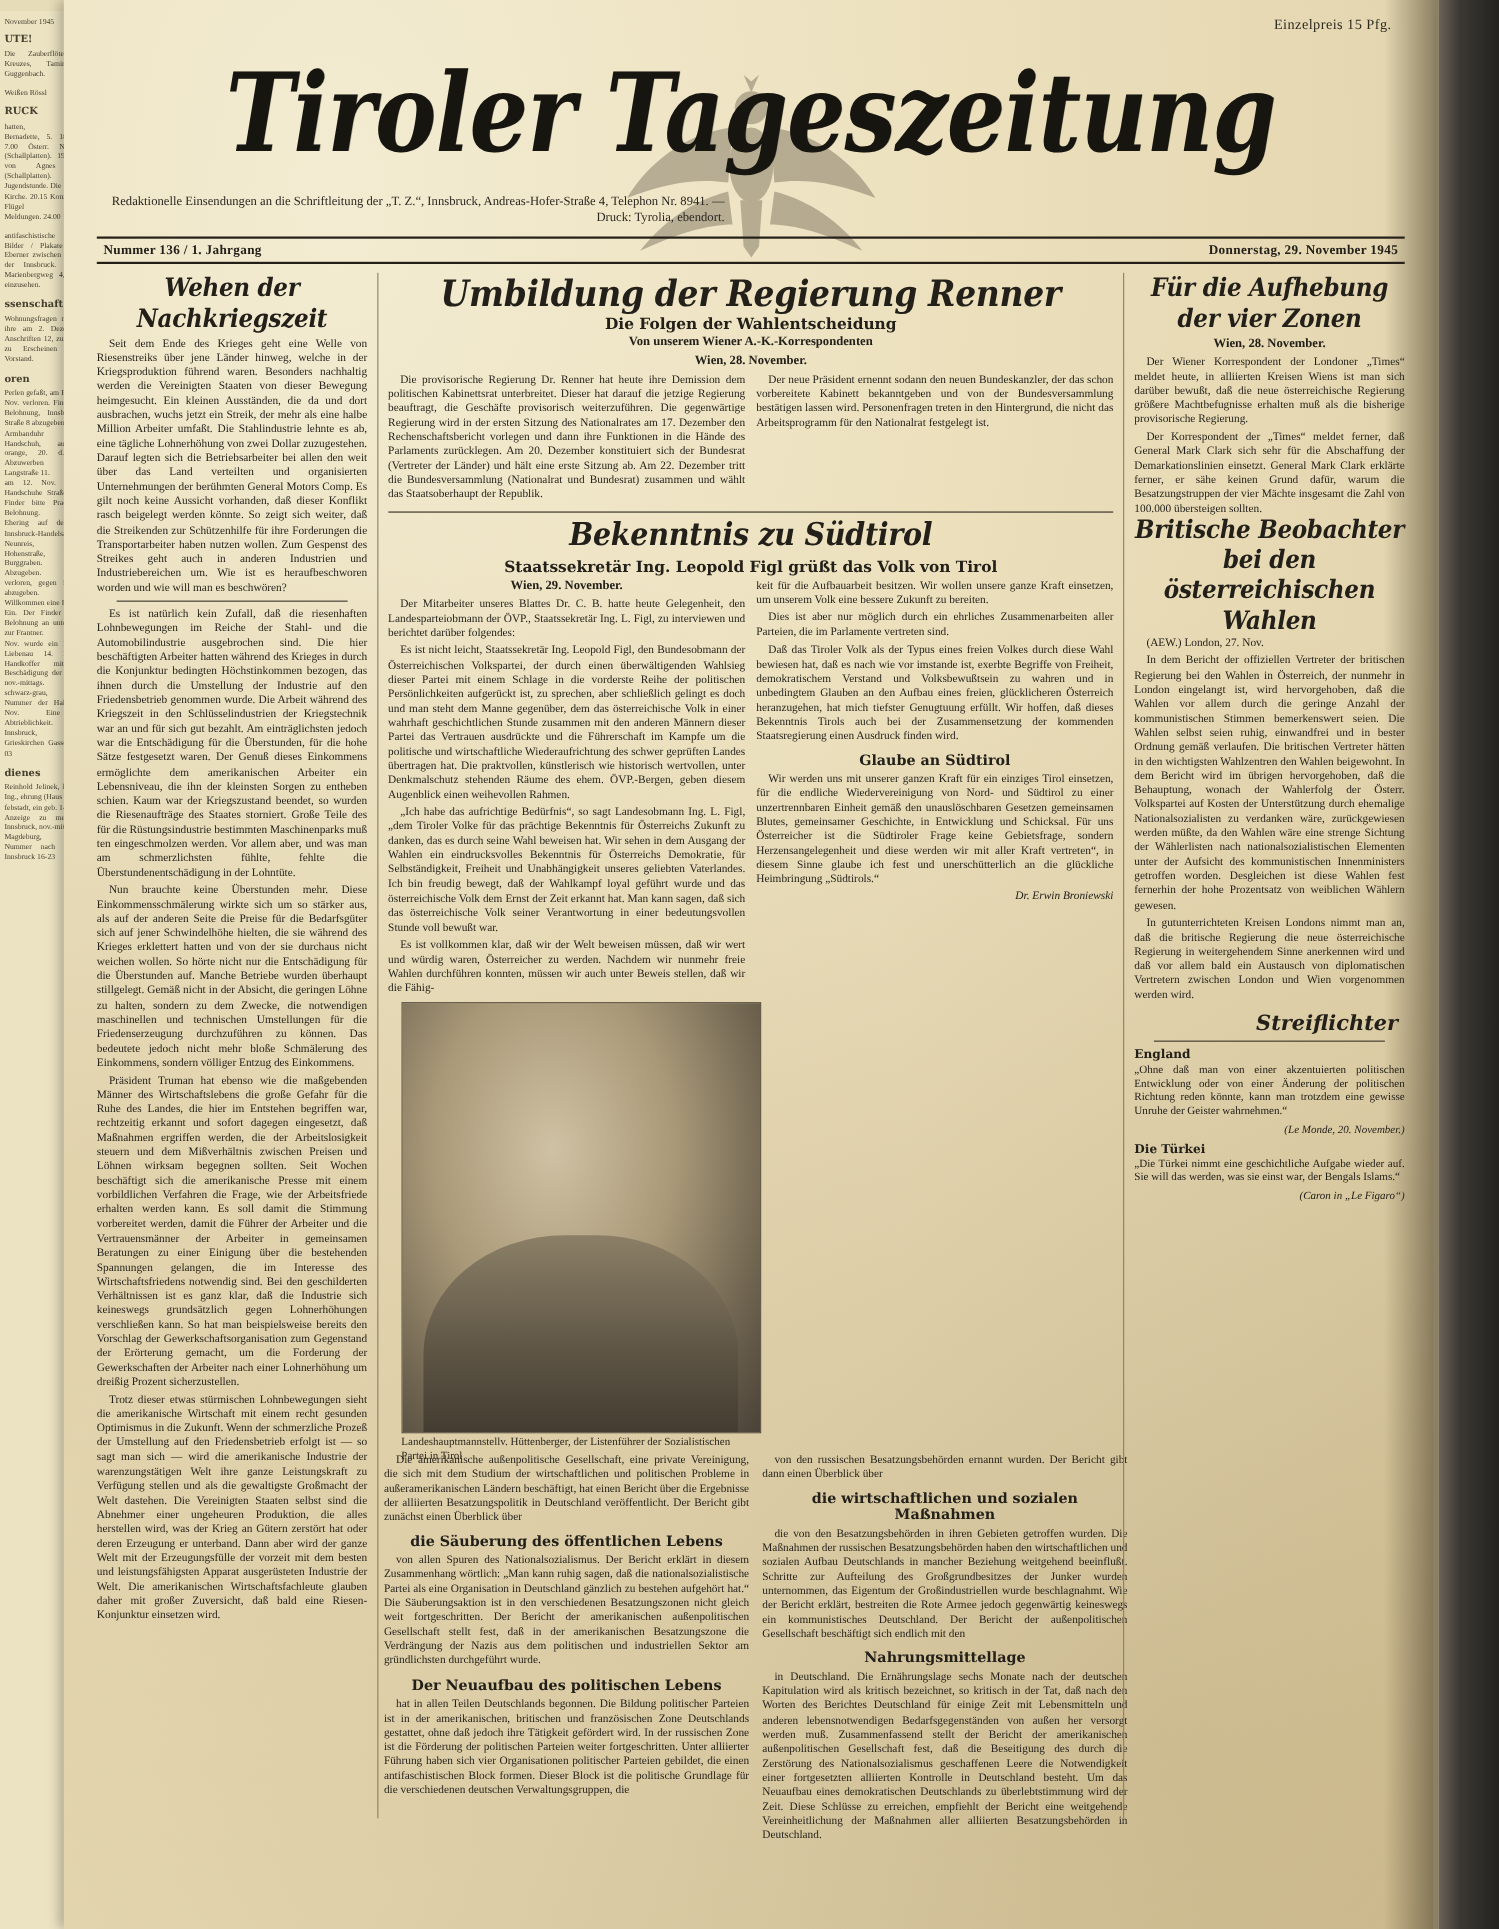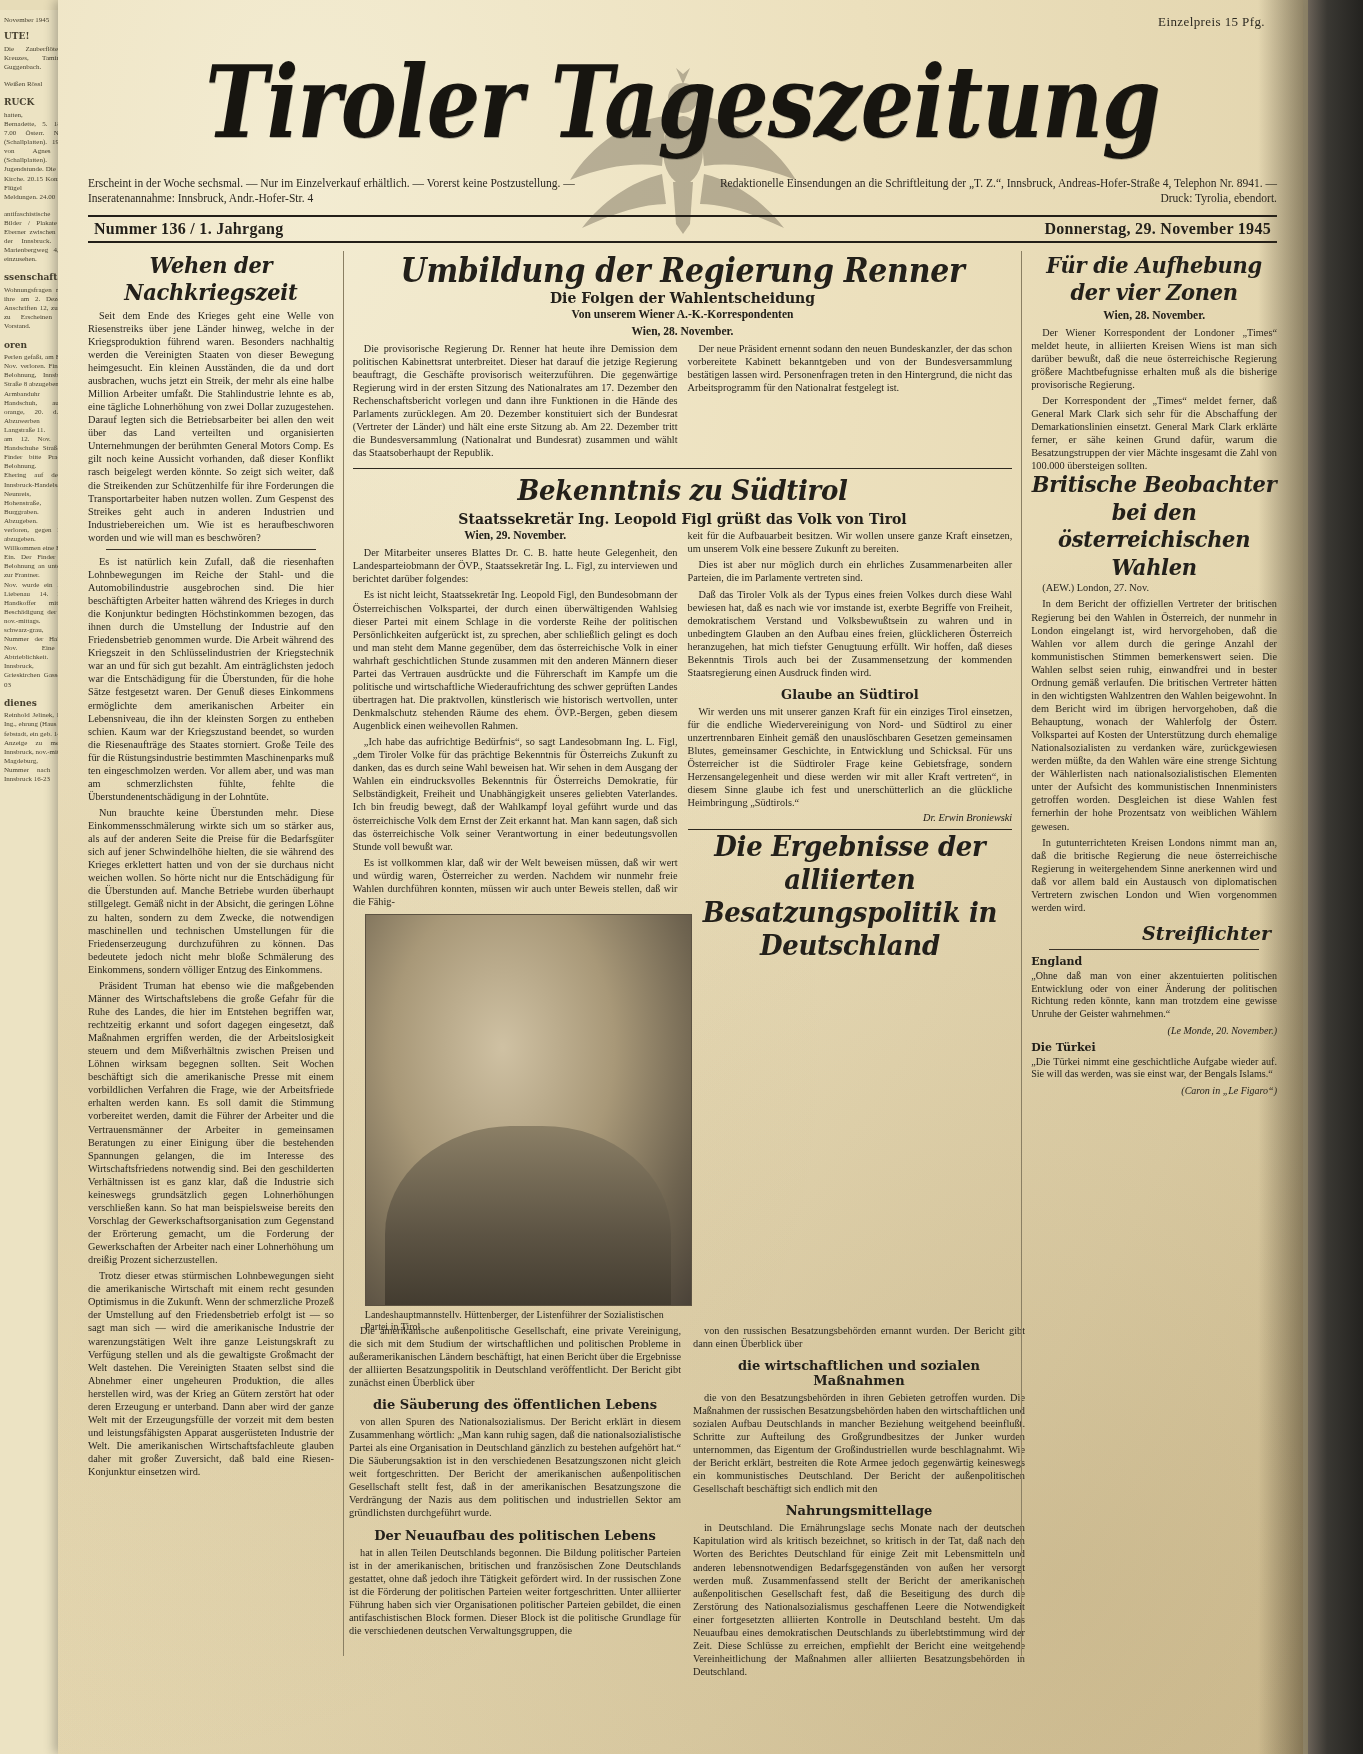--- a/index.html
+++ b/index.html
@@ -145,21 +145,21 @@
   .issue-bar {
     position: relative;
     z-index: 2;
     display: flex;
     justify-content: space-between;
     align-items: center;
     border-top: 2px solid #231f18;
     border-bottom: 2px solid #231f18;
     margin-top: 8px;
     padding: 3px 6px;
-    font-size: 16px;
+    font-size: 12px;
     font-weight: bold;
     letter-spacing: 0.3px;
   }
 
   
   .body-wrap {
     display: flex;
     margin-top: 8px;
     height: 1405px;
   }
@@ -396,21 +396,20 @@
             <path d="M142 62 C180 66 216 90 238 126 C202 112 174 108 146 112 Z"></path>
             <path d="M104 120 C72 128 44 148 24 174 C58 158 86 150 108 150 Z"></path>
             <path d="M146 120 C178 128 206 148 226 174 C192 158 164 150 142 150 Z"></path>
             <path d="M115 128 L135 128 L132 170 L125 180 L118 170 Z"></path>
           </g>
         </svg>
         <div class="paper-title">Tiroler Tageszeitung</div>
       </div>
 
       <div class="sub-banner">
-        <div class="sub-left">Erscheint in der Woche sechsmal. — Nur im Einzelverkauf erhältlich. — Vorerst keine Postzustellung. — Inseratenannahme: Innsbruck, Andr.-Hofer-Str. 4</div>
         <div class="sub-right">Redaktionelle Einsendungen an die Schriftleitung der „T. Z.“, Innsbruck, Andreas-Hofer-Straße 4, Telephon Nr. 8941. — Druck: Tyrolia, ebendort.</div>
       </div>
 
       <div class="issue-bar">
         <span>Nummer 136 / 1. Jahrgang</span>
         <span>Donnerstag, 29. November 1945</span>
       </div>
 
       <div class="body-wrap">
 
@@ -460,23 +459,20 @@
               </div>
             </div>
             <div>
               <p class="txt noind">keit für die Aufbauarbeit besitzen. Wir wollen unsere ganze Kraft einsetzen, um unserem Volk eine bessere Zukunft zu bereiten.</p>
               <p class="txt">Dies ist aber nur möglich durch ein ehrliches Zusammenarbeiten aller Parteien, die im Parlamente vertreten sind.</p>
               <p class="txt">Daß das Tiroler Volk als der Typus eines freien Volkes durch diese Wahl bewiesen hat, daß es nach wie vor imstande ist, exerbte Begriffe von Freiheit, demokratischem Verstand und Volksbewußtsein zu wahren und in unbedingtem Glauben an den Aufbau eines freien, glücklicheren Österreich heranzugehen, hat mich tiefster Genugtuung erfüllt. Wir hoffen, daß dieses Bekenntnis Tirols auch bei der Zusammensetzung der kommenden Staatsregierung einen Ausdruck finden wird.</p>
               <h4 class="small-head">Glaube an Südtirol</h4>
               <p class="txt">Wir werden uns mit unserer ganzen Kraft für ein einziges Tirol einsetzen, für die endliche Wiedervereinigung von Nord- und Südtirol zu einer unzertrennbaren Einheit gemäß den unauslöschbaren Gesetzen gemeinsamen Blutes, gemeinsamer Geschichte, in Entwicklung und Schicksal. Für uns Österreicher ist die Südtiroler Frage keine Gebietsfrage, sondern Herzensangelegenheit und diese werden wir mit aller Kraft vertreten“, in diesem Sinne glaube ich fest und unerschütterlich an die glückliche Heimbringung „Südtirols.“</p>
               <div class="sig">Dr. Erwin Broniewski</div>
 
-              <div class="bottom-article">
-                <h2 class="head mid">Die Ergebnisse der alliierten Besatzungspolitik in Deutschland</h2>
-              </div>
             </div>
           </div>
         </div>
 
         <div class="col col-4">
           <h2 class="head">Für die Aufhebung der vier Zonen</h2>
           <h4 class="subsub">Wien, 28. November.</h4>
           <p class="txt">Der Wiener Korrespondent der Londoner „Times“ meldet heute, in alliierten Kreisen Wiens ist man sich darüber bewußt, daß die neue österreichische Regierung größere Machtbefugnisse erhalten muß als die bisherige provisorische Regierung.</p>
           <p class="txt">Der Korrespondent der „Times“ meldet ferner, daß General Mark Clark sich sehr für die Abschaffung der Demarkationslinien einsetzt. General Mark Clark erklärte ferner, er sähe keinen Grund dafür, warum die Besatzungstruppen der vier Mächte insgesamt die Zahl von 100.000 übersteigen sollten.</p>
 

